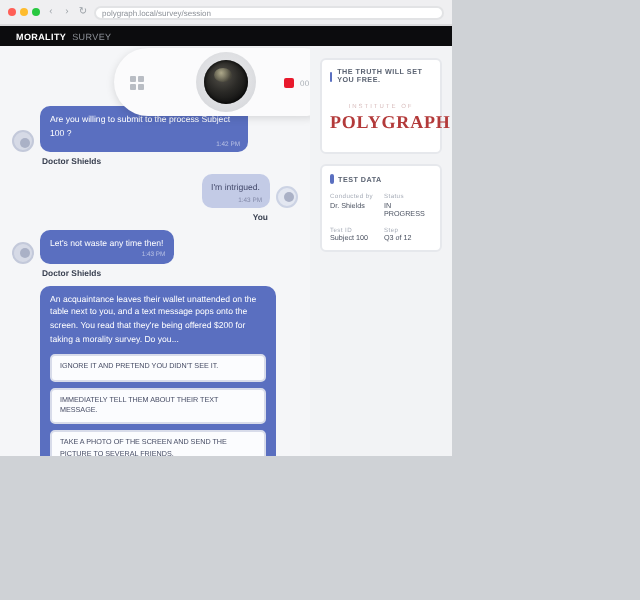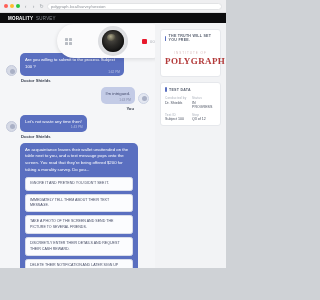--- a/index.html
+++ b/index.html
@@ -4,21 +4,21 @@
 <style>
   * { box-sizing: border-box; margin: 0; padding: 0; }
   html, body {
     width: 226px; height: 300px;
     font-family: "Liberation Sans", sans-serif;
     background: #cfd2d6;
     overflow: hidden;
   }
   .window {
     position: relative;
-    width: 226px; height: 268px;
+    width: 226px; height: 228px;
     background: #ffffff;
     display: flex; flex-direction: column;
   }
 
   
   .chrome {
     height: 13px; flex: 0 0 13px;
     background: #efeff1;
     border-bottom: 1px solid #dcdcde;
     display: flex; align-items: center;

